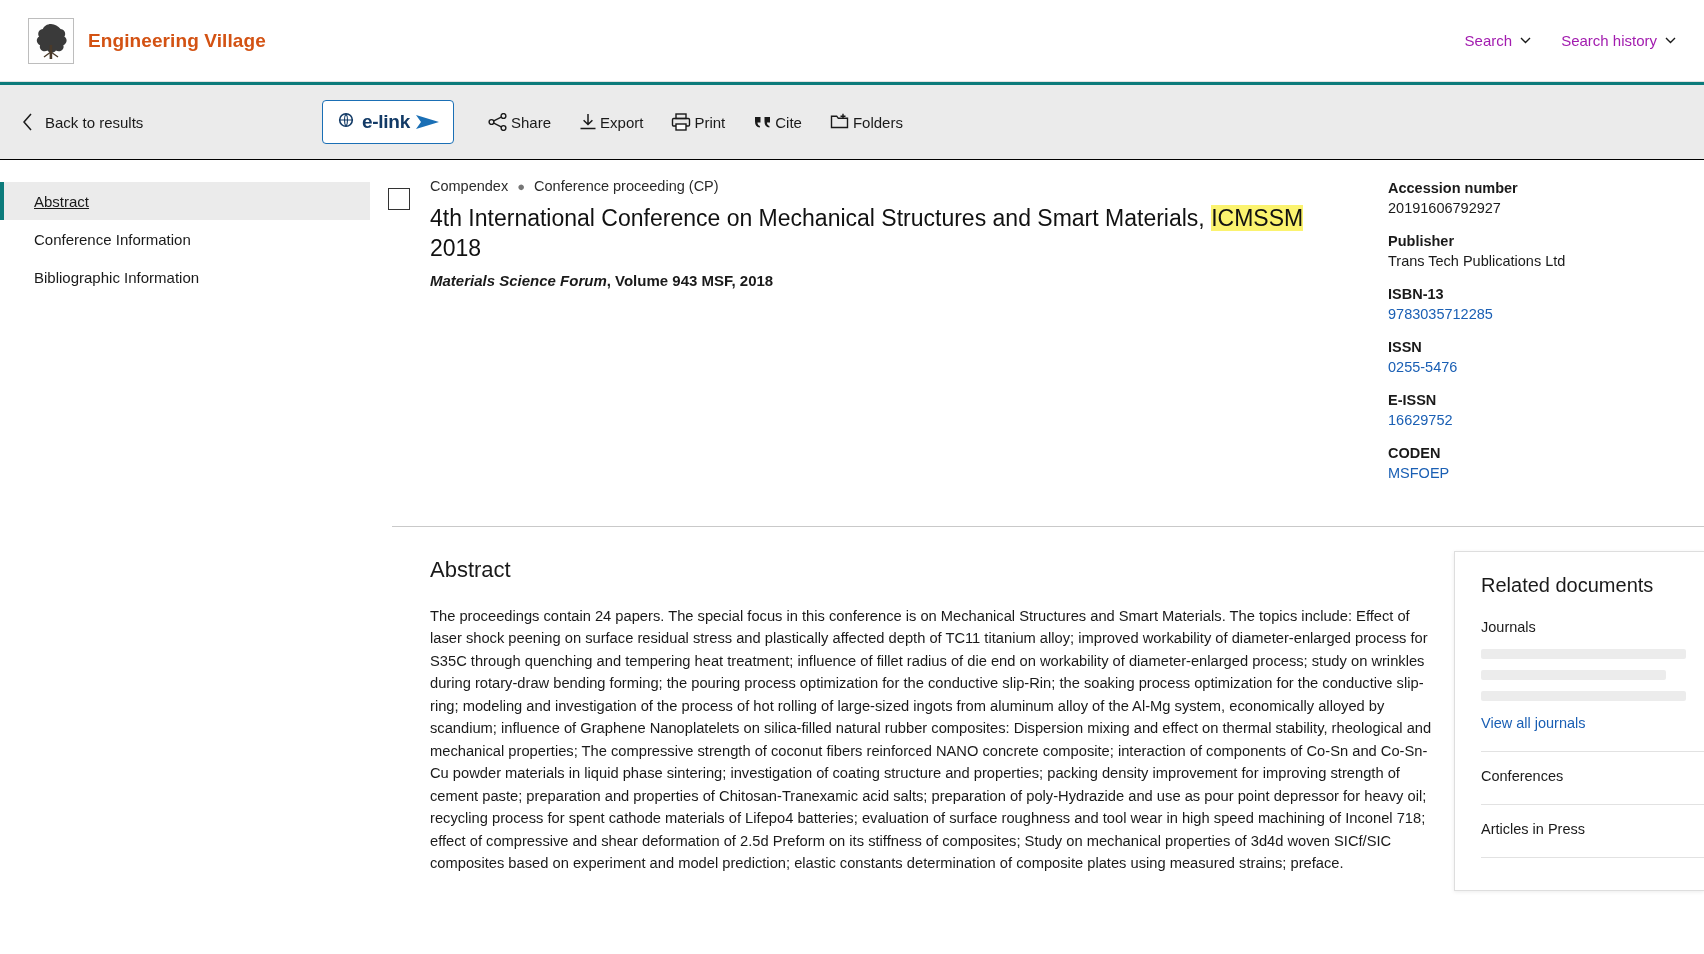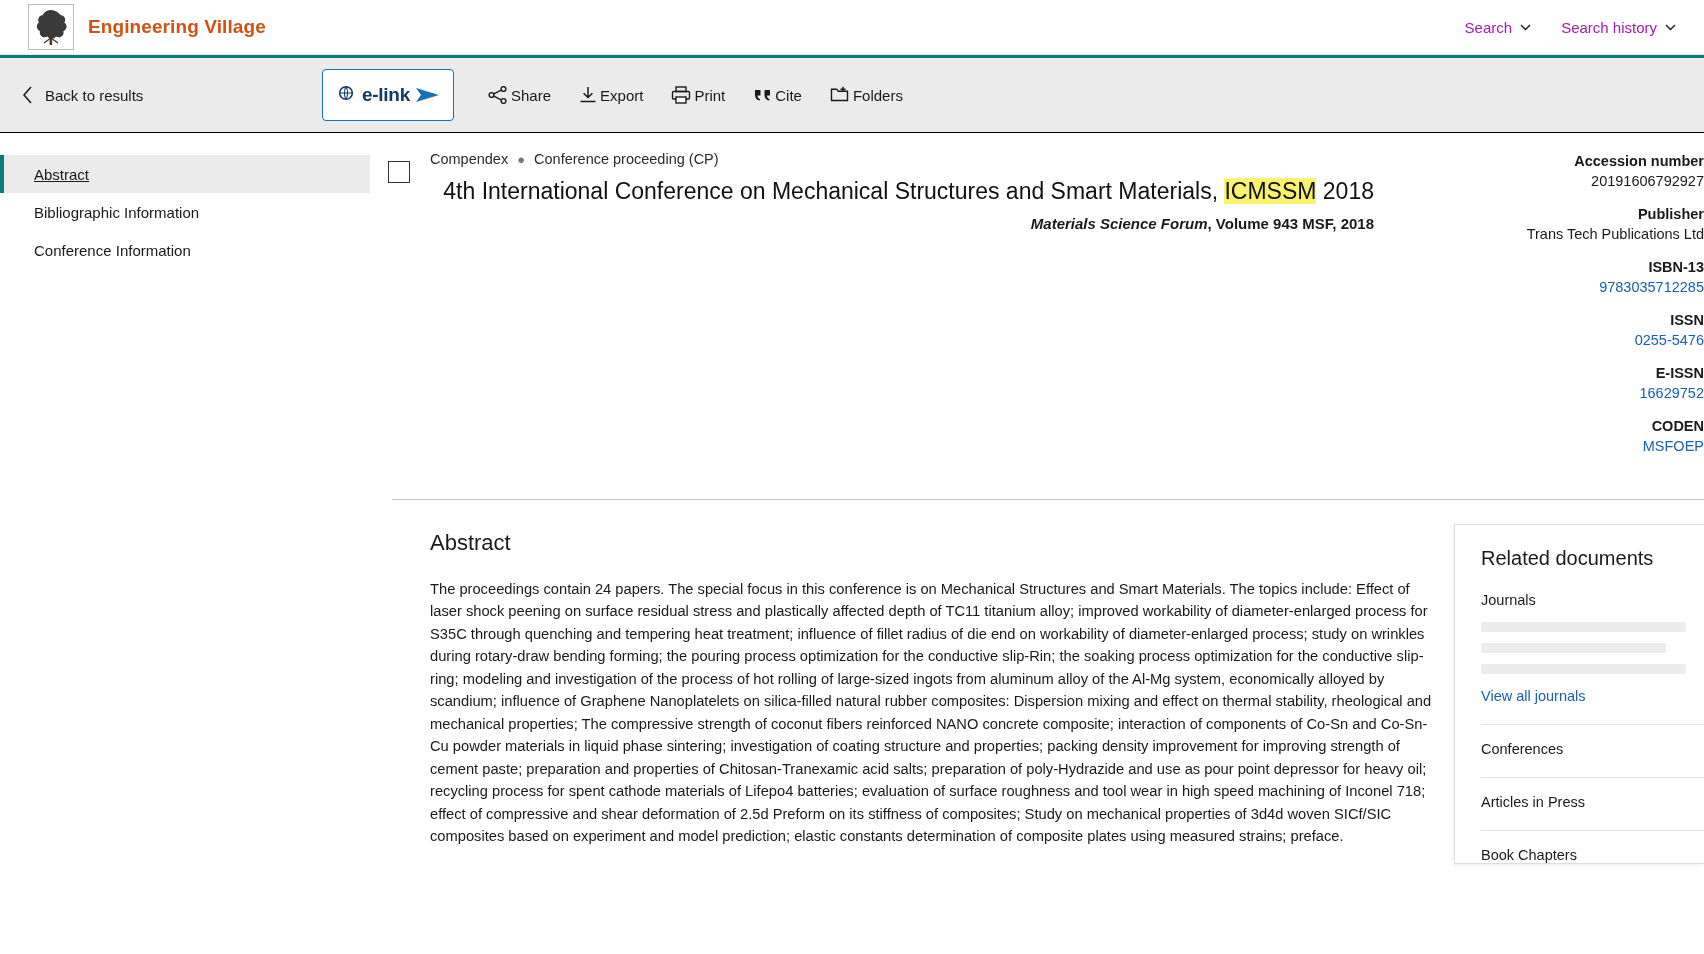--- a/index.html
+++ b/index.html
@@ -7,21 +7,21 @@
     margin: 0; padding: 0;
     width: 1704px; height: 954px;
     background: #ffffff;
     font-family: "Liberation Sans", sans-serif;
     color: #1a1a1a;
     overflow: hidden;
   }
 
   
   .topbar {
-    height: 55px;
+    height: 82px;
     display: flex;
     align-items: center;
     padding: 0 28px;
     border-bottom: 1px solid #e2e2e2;
     background: #fff;
     position: relative;
   }
   .brand {
     display: flex;
     align-items: center;
@@ -79,21 +79,21 @@
     align-items: center;
     gap: 12px;
     font-size: 15px;
     cursor: pointer;
     width: 300px;
   }
   .chev-left {
     width: 11px; height: 18px;
   }
   .elink-btn {
-    width: 132px; height: 52px;
+    width: 132px; height: 44px;
     border: 1px solid #1a6fb5;
     border-radius: 4px;
     background: #fff;
     display: flex;
     align-items: center;
     justify-content: center;
     gap: 5px;
     cursor: pointer;
   }
   .elink-text {
@@ -149,22 +149,21 @@
 
   
   .main {
     flex: 1;
     padding: 18px 0 0 0;
     min-width: 0;
     position: relative;
   }
   .record-top {
     display: flex;
-    padding-right: 0;
-    text-align: right;
+    padding-right: 16px;
   }
   .checkbox {
     width: 22px; height: 22px;
     border: 1.6px solid #333;
     background: #fff;
     margin: 10px 20px 0 18px;
     flex: none;
     cursor: pointer;
   }
   .record-body { flex: 1; min-width: 0; padding-right: 30px;}
@@ -380,24 +379,24 @@
   </div>
 </div>
 
 <div class="body-wrap">
 
   <div class="sidebar">
     <div class="side-item active">
       <span class="side-label">Abstract</span>
     </div>
     <div class="side-item">
+      <span class="side-label">Conference Information</span>
+    </div>
+    <div class="side-item">
       <span class="side-label">Bibliographic Information</span>
-    </div>
-    <div class="side-item">
-      <span class="side-label">Conference Information</span>
     </div>
   </div>
 
   <div class="main">
 
     <div class="record-top">
       <div class="checkbox"></div>
 
       <div class="record-body">
         <div class="meta-line">
@@ -449,18 +448,17 @@
         <div class="related-sub">Journals</div>
         <div class="skel w1"></div>
         <div class="skel w2"></div>
         <div class="skel w3"></div>
         <div class="view-all">View all journals</div>
         <div class="rel-divider"></div>
         <div class="rel-link">Conferences</div>
         <div class="rel-divider"></div>
         <div class="rel-link">Articles in Press</div>
         <div class="rel-divider"></div>
-        <div class="rel-link">Book Chapters</div>
       </div>
     </div>
 
   </div>
 </div>
 
 </body></html>

